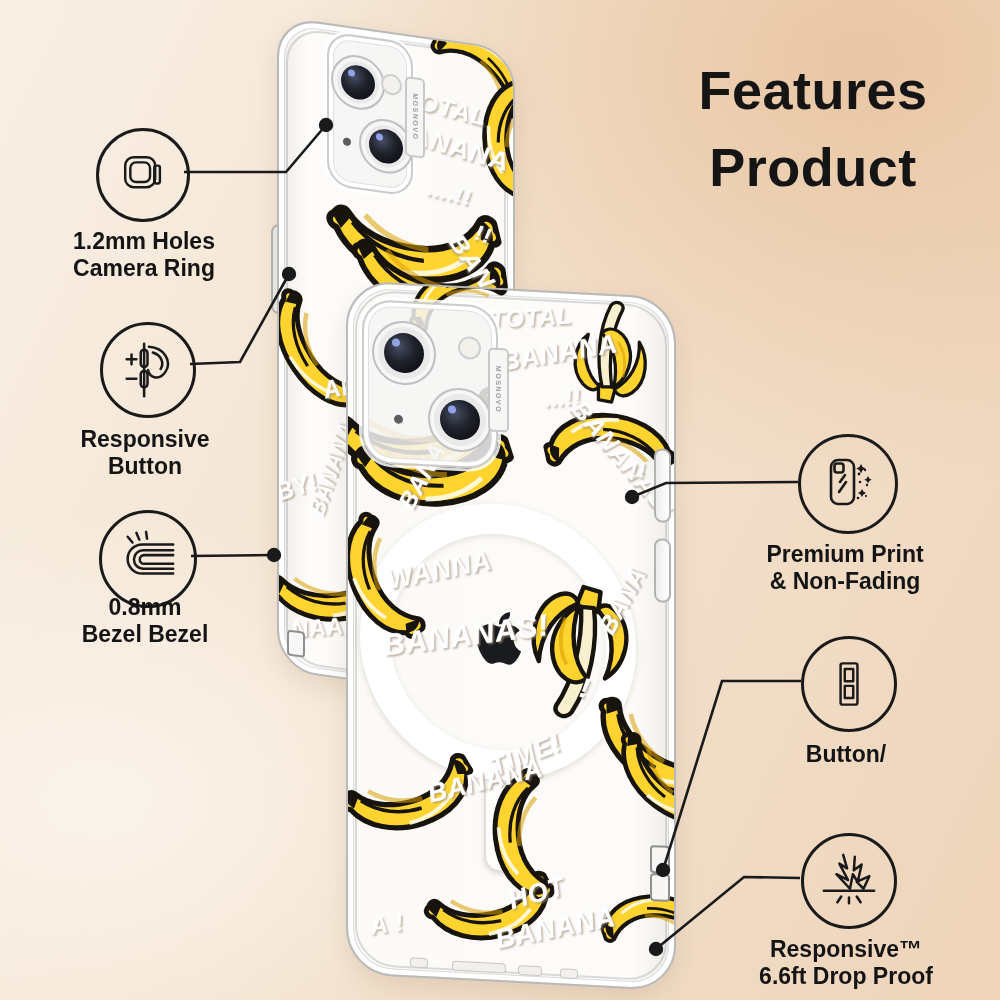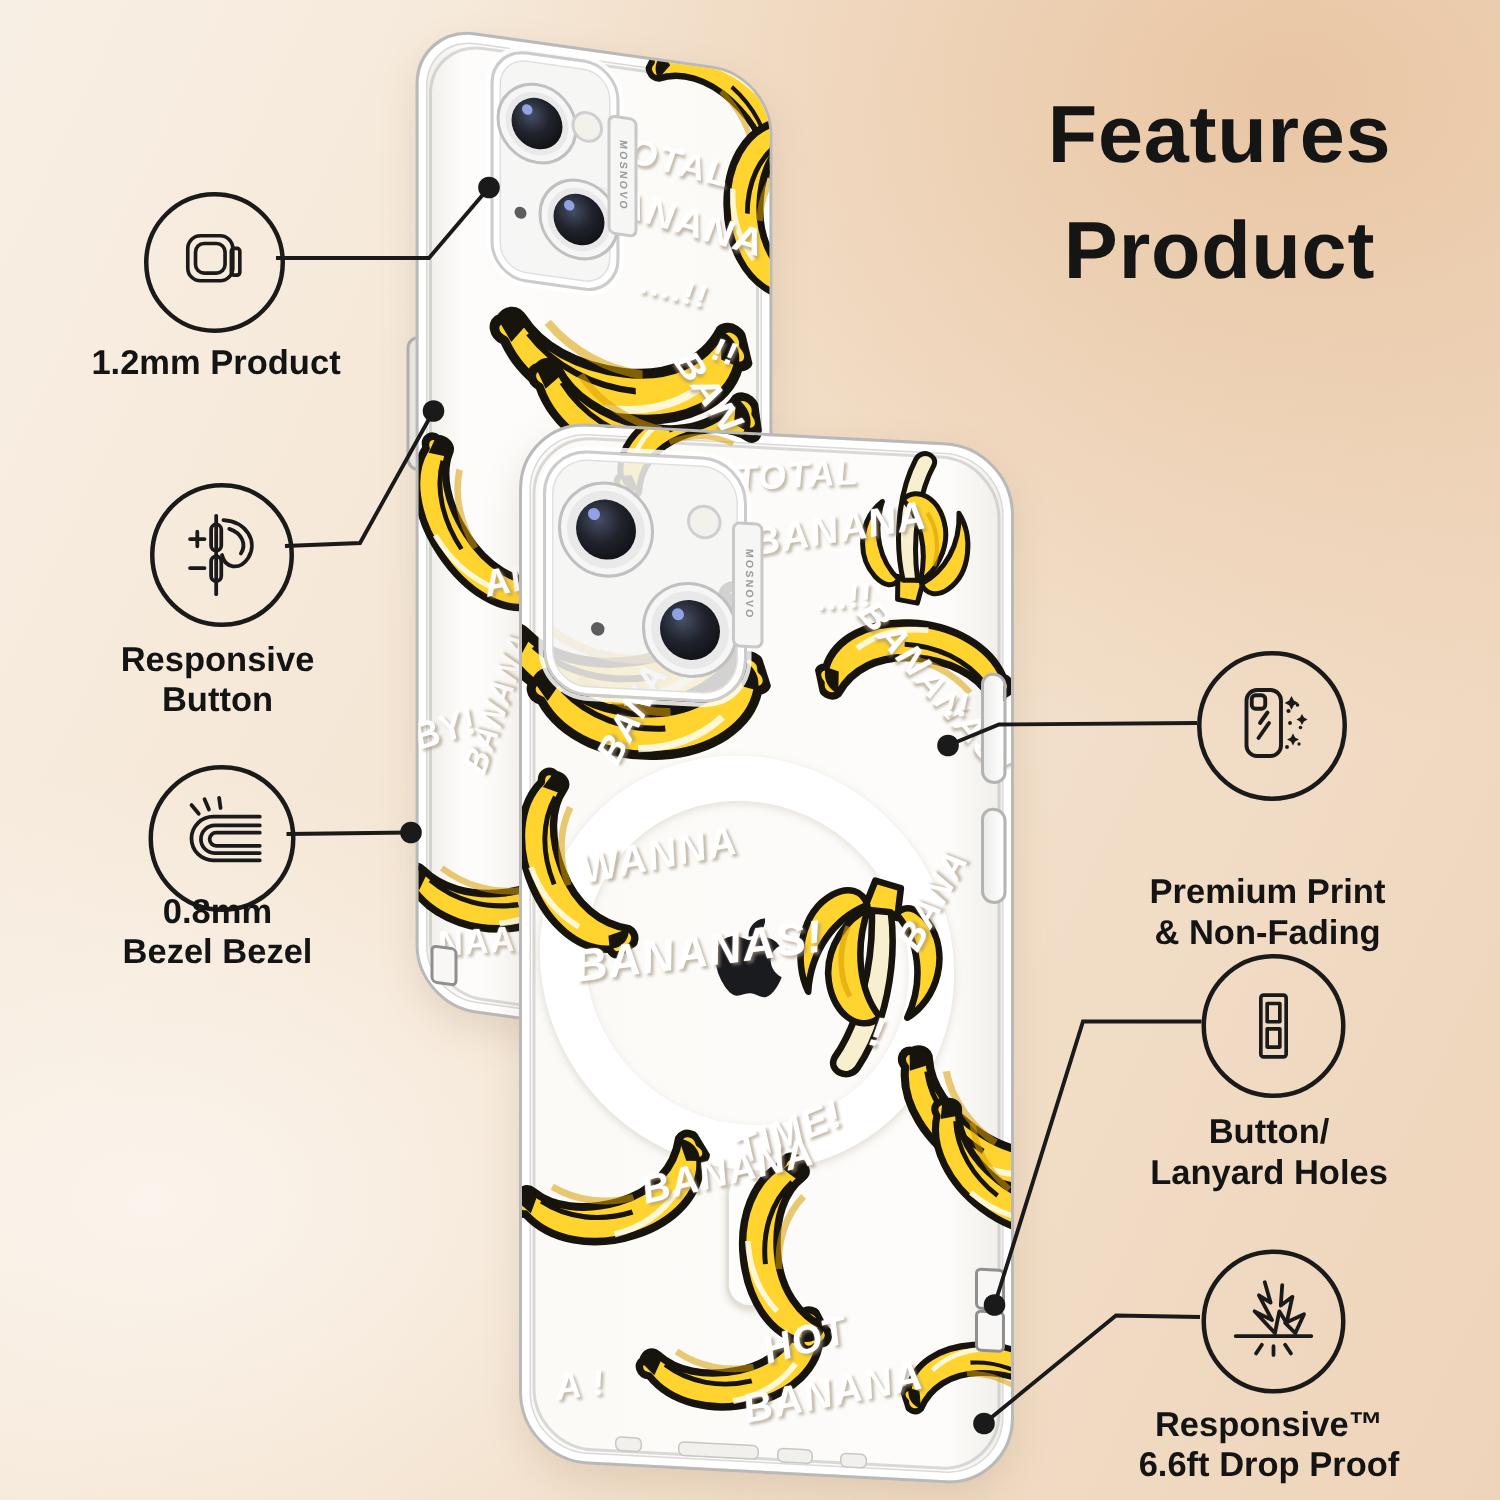--- a/index.html
+++ b/index.html
@@ -21,21 +21,21 @@
   .feature-circle svg{stroke:#1a1a1a;fill:none;stroke-width:2.6;stroke-linecap:round;stroke-linejoin:round;}
   .feature-label{position:absolute;width:260px;text-align:center;font-weight:700;
     font-size:23px;line-height:27px;color:#141414;z-index:7;}
   .f1c{left:96px;top:128px;width:88px;height:88px;}
   .f2c{left:100px;top:322px;width:90px;height:90px;}
   .f3c{left:99px;top:510px;width:92px;height:92px;}
   .f4c{left:798px;top:434px;width:94px;height:94px;}
   .f5c{left:801px;top:636px;width:90px;height:90px;}
   .f6c{left:801px;top:833px;width:90px;height:90px;}
   .f1l{left:14px;top:228px;}  .f2l{left:15px;top:426px;}
-  .f3l{left:15px;top:594px;}  .f4l{left:715px;top:541px;margin-top:40px;}
+  .f3l{left:15px;top:594px;}  .f4l{left:715px;top:541px;}
   .f5l{left:716px;top:741px;} .f6l{left:716px;top:936px;}
 
   
   #connector-layer{position:absolute;left:0;top:0;z-index:6;pointer-events:none;}
   #connector-layer polyline{fill:none;stroke:#1a1a1a;stroke-width:2.6;}
   #connector-layer circle{fill:#1a1a1a;}
 
   
   .phone{position:absolute;background:linear-gradient(150deg,#fefdfc 0%,#faf8f5 100%);
     border:2px solid #b9b9b9;overflow:hidden;
@@ -287,21 +287,22 @@
   </div>
 
   <div class="feature-circle f1c">
     <svg width="60" height="60" viewBox="0 0 64 64">
       <rect x="13" y="13" width="32" height="32" rx="9"></rect>
       <rect x="18.5" y="18.5" width="21" height="21" rx="6"></rect>
       <rect x="44" y="22" width="6" height="19" rx="2"></rect>
     </svg>
   </div>
   <div class="feature-label f1l">
-    <div>1.2mm Product</div>
+    <div>1.2mm Holes</div>
+    <div>Camera Ring</div>
   </div>
 
   <div class="feature-circle f2c">
     <svg width="62" height="62" viewBox="0 0 64 64">
       <path d="M28 5 V59"></path>
       <rect x="24.5" y="11" width="7" height="18" rx="3.5"></rect>
       <rect x="24.5" y="33" width="7" height="17" rx="3.5"></rect>
       <path d="M10 21 h10 M15 16 v10"></path>
       <path d="M10 41 h10"></path>
       <path d="M33 8 C49 9 57 23 50 34 C44 43 34 41 32 32"></path>
@@ -351,21 +352,20 @@
 
   <div class="feature-circle f5c">
     <svg width="60" height="60" viewBox="0 0 64 64">
       <rect x="23" y="10" width="18" height="44" rx="2"></rect>
       <rect x="27.5" y="16" width="9" height="13"></rect>
       <rect x="27.5" y="34" width="9" height="13"></rect>
     </svg>
   </div>
   <div class="feature-label f5l">
     <div>Button/</div>
-    <div>Lanyard Holes</div>
   </div>
 
   <div class="feature-circle f6c">
     <svg width="62" height="62" viewBox="0 0 64 64">
       <path d="M26 5 L30 19 L22 14 L31 31 L19 25 L33 40 L36 25 L41 33 L45 15 L37 21 L38 7"></path>
       <path d="M40 33 L53 27 L47 40 Z"></path>
       <path d="M6 42 H58"></path>
       <path d="M24 48 l-4 6 M32 49 v6 M40 48 l4 6"></path>
     </svg>
   </div>

